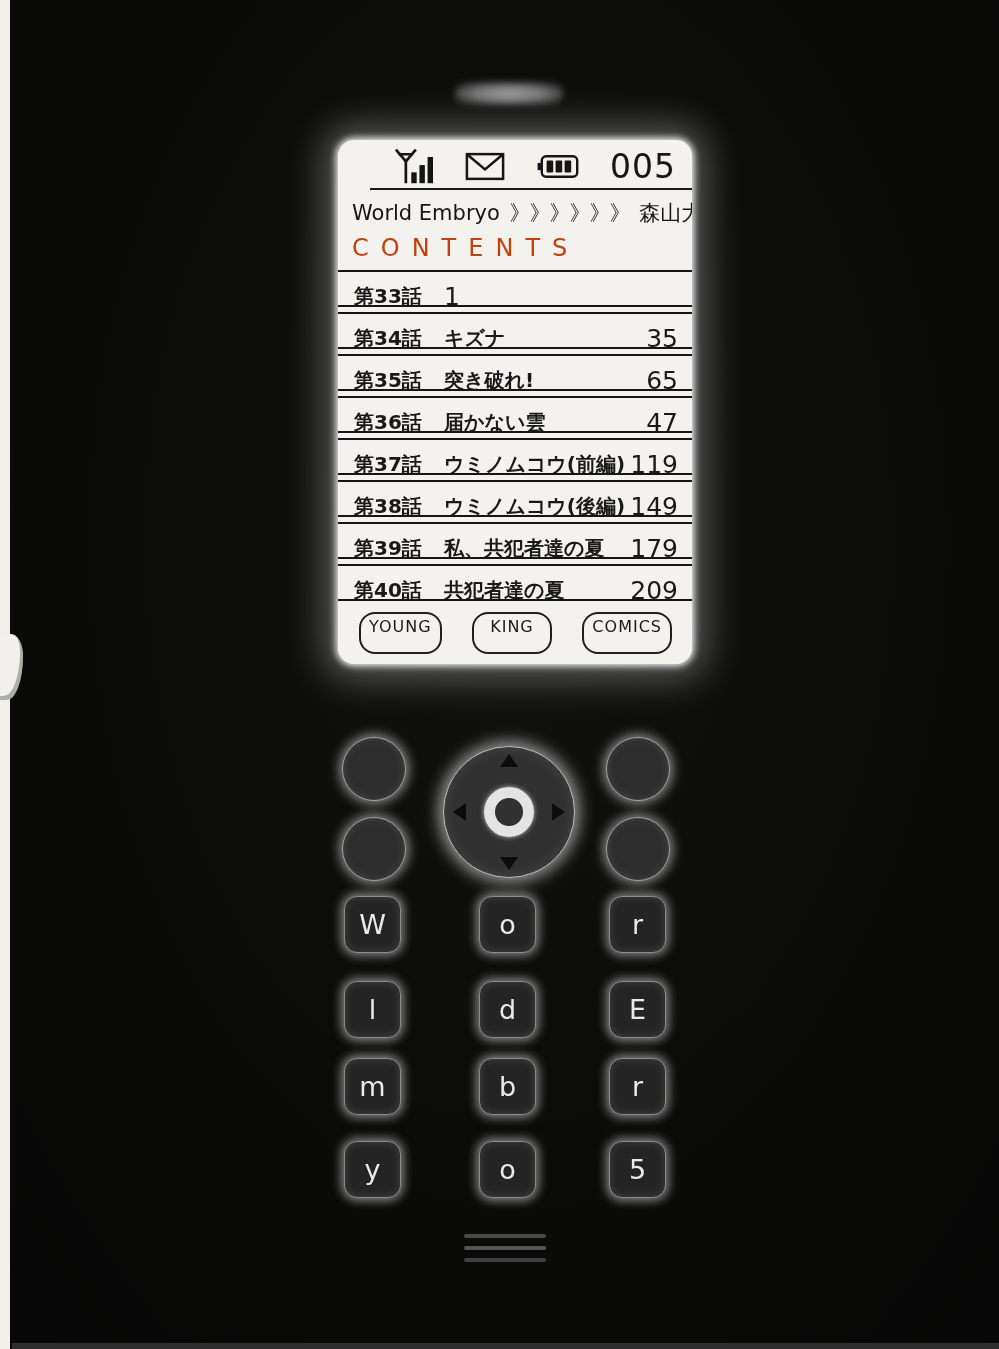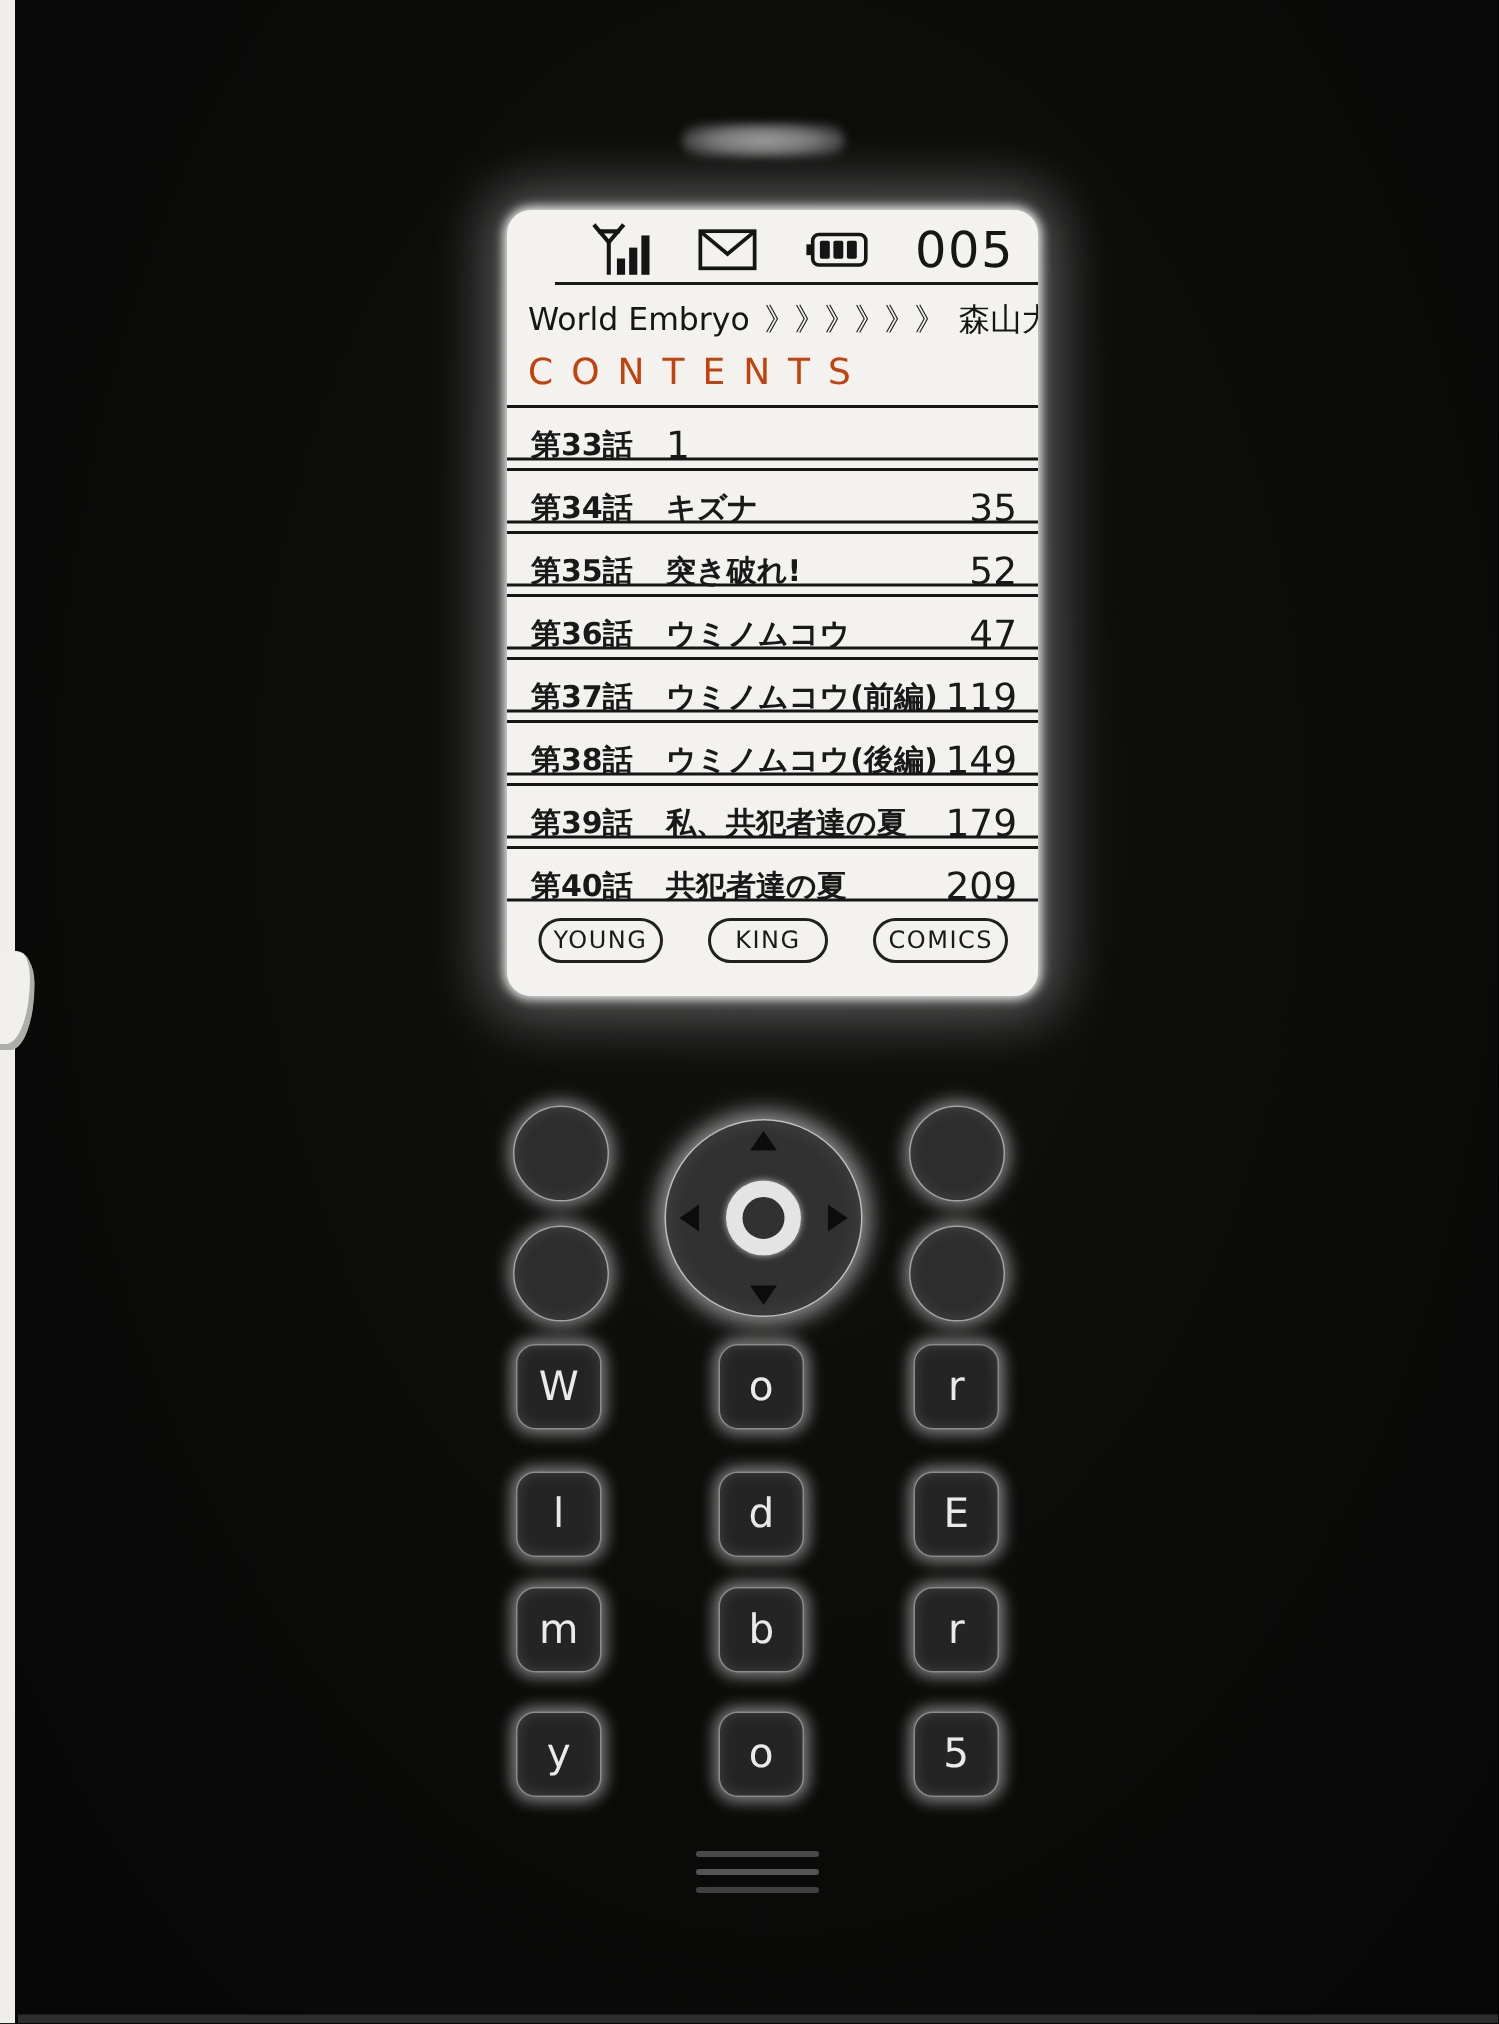--- a/index.html
+++ b/index.html
@@ -34,21 +34,21 @@
   .contents{font-size:24px;letter-spacing:12px;margin-top:7px;color:#c2410c;}
   .toc{flex:0 0 auto;display:flex;flex-direction:column;gap:5px;margin-top:3px;}
   .row{border-top:2px solid #161616;border-bottom:2px solid #161616;height:37px;
     display:flex;align-items:center;padding:16px 14px 0 16px;}
   .ch{font-weight:bold;font-size:20px;width:90px;flex:0 0 auto;}
   .ti{font-weight:bold;font-size:20px;flex:1 1 auto;white-space:nowrap;}
   .pg{font-size:25px;flex:0 0 auto;}
   .badges{flex:0 0 auto;display:flex;justify-content:space-between;
     padding:11px 20px 0 21px;}
   .badge{border:2px solid #202020;border-radius:16px;min-width:80px;text-align:center;
-    padding:3px 8px 4px 8px;font-size:16px;letter-spacing:1px;color:#1a1a1a;}
+    padding:3px 8px 16px 8px;font-size:16px;letter-spacing:1px;color:#1a1a1a;}
 
   
   .circ{position:absolute;width:64px;height:64px;border-radius:50%;background:#2d2d2d;
     border:1px solid #a3a3a3;
     box-shadow:0 0 11px 3px rgba(255,255,255,.5), inset 0 0 10px rgba(255,255,255,.12);}
   .dpad{position:absolute;left:443px;top:746px;width:132px;height:132px;border-radius:50%;
     background:#313131;border:1px solid #bdbdbd;
     box-shadow:0 0 15px 5px rgba(255,255,255,.55), inset 0 0 14px rgba(255,255,255,.10);}
   .ring{position:absolute;left:50%;top:50%;transform:translate(-50%,-50%);
     width:50px;height:50px;border:11px solid #e4e4e4;border-radius:50%;
@@ -137,25 +137,25 @@
         <span class="pg">1</span>
       </div>
       <div class="row">
         <span class="ch">第34話</span>
         <span class="ti">キズナ</span>
         <span class="pg">35</span>
       </div>
       <div class="row">
         <span class="ch">第35話</span>
         <span class="ti">突き破れ!</span>
-        <span class="pg">52</span>
+        <span class="pg">65</span>
       </div>
       <div class="row">
         <span class="ch">第36話</span>
-        <span class="ti">ウミノムコウ</span>
+        <span class="ti">届かない雲</span>
         <span class="pg">47</span>
       </div>
       <div class="row">
         <span class="ch">第37話</span>
         <span class="ti">ウミノムコウ(前編)</span>
         <span class="pg">119</span>
       </div>
       <div class="row">
         <span class="ch">第38話</span>
         <span class="ti">ウミノムコウ(後編)</span>

